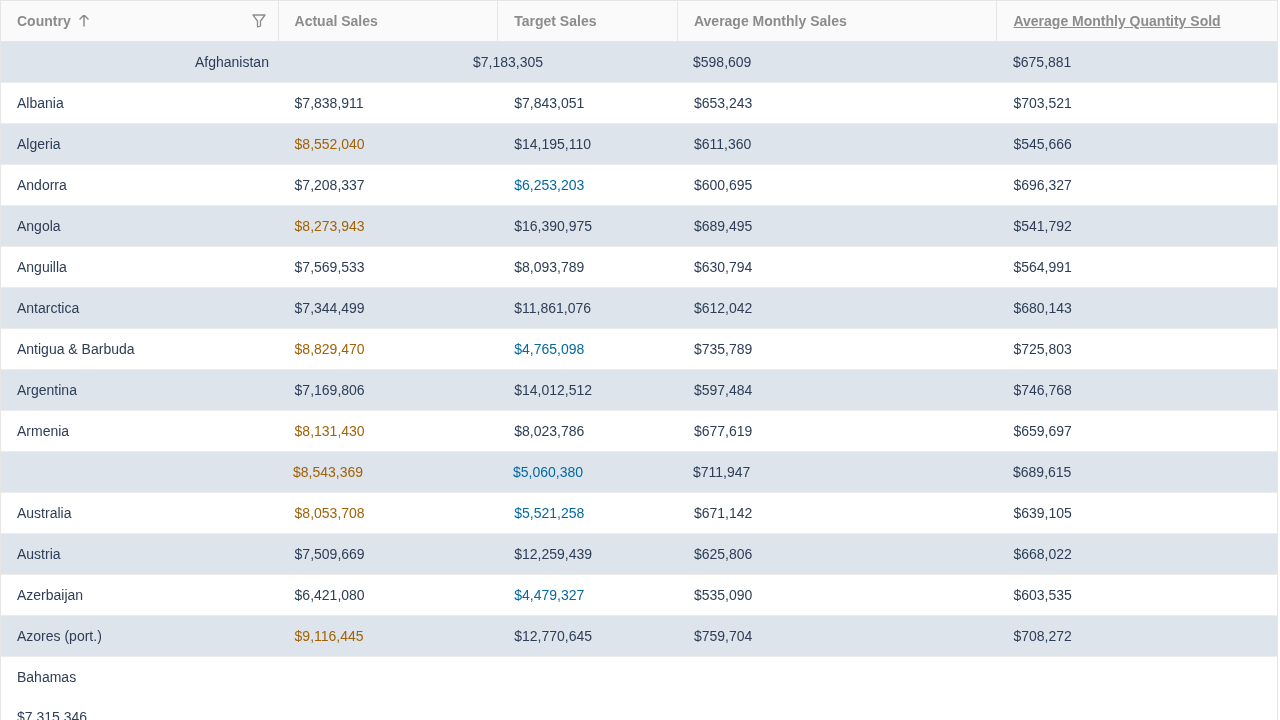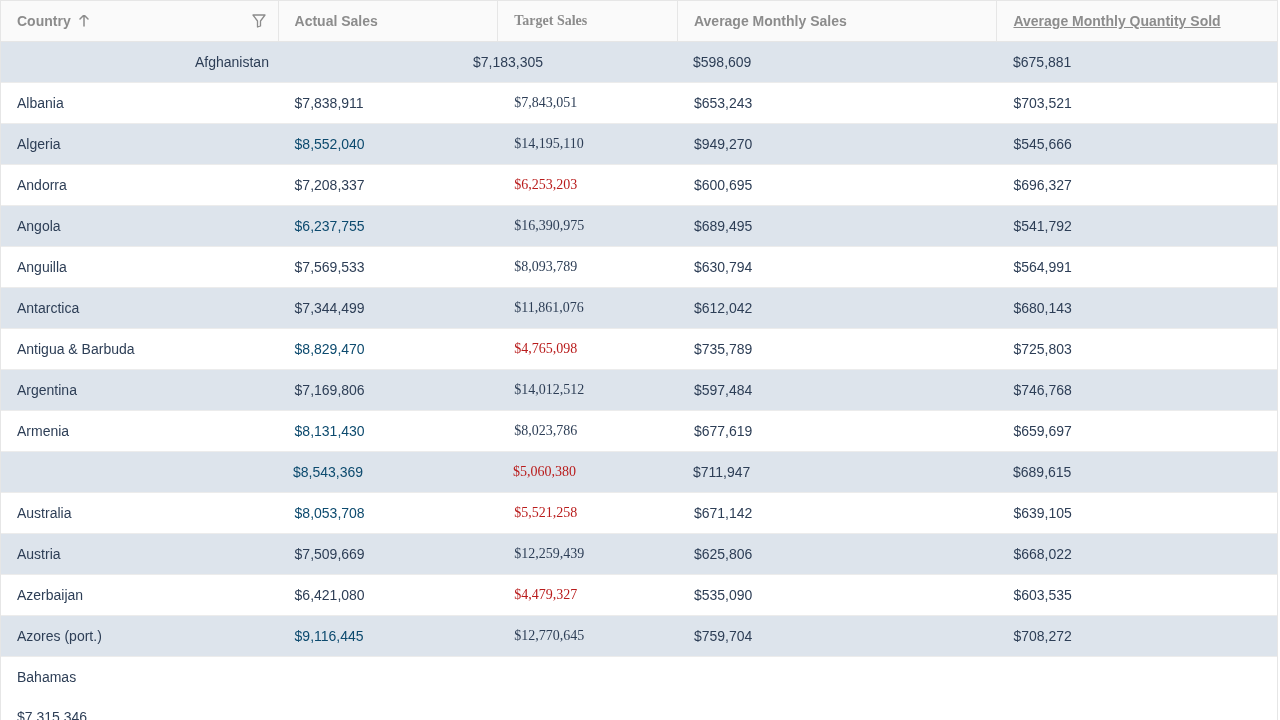--- a/index.html
+++ b/index.html
@@ -26,21 +26,21 @@
     font-weight: 600;
     color: #8c8c8c;
     border-right: 1px solid #e6e6e6;
     display: flex;
     align-items: center;
     position: relative;
   }
   .header-cell:last-child { border-right: none; text-decoration: underline; }
   .col-country { width: 278px; }
   .col-actual  { width: 220px; }
-  .col-target  { width: 180px; font-family: Liberation Serif, serif; }
+  .col-target  { width: 180px; }
   .col-avg-sales { width: 320px; }
   .col-avg-qty { width: 280px; }
   .sort-icon {
     margin-left: 8px;
     display: inline-block;
   }
   .sort-icon svg { display: block; }
   .filter-icon {
     position: absolute;
     right: 12px;
@@ -55,22 +55,22 @@
     justify-content: flex-end;
   }
   .body-row.alt { background: #dde4ec; }
   .body-cell {
     padding: 12px 16px;
     color: #2d3e56;
     white-space: nowrap;
     overflow: hidden;
     text-overflow: ellipsis;
   }
-  .body-cell.green { color: #0c4a6e; }
-  .body-cell.red   { color: #b91c1c; }
+  .body-cell.green { color: #a16207; }
+  .body-cell.red   { color: #0369a1; }
   .body-row:last-child { border-bottom: none; flex-direction: column; }
 </style>
 </head>
 <body>
 
 <div class="grid">
 
   <div class="header-row">
     <div class="header-cell col-country">
       <span>Country</span>
@@ -110,33 +110,33 @@
         <div class="body-cell col-country">Albania</div>
         <div class="body-cell col-actual ">$7,838,911</div>
         <div class="body-cell col-target ">$7,843,051</div>
         <div class="body-cell col-avg-sales">$653,243</div>
         <div class="body-cell col-avg-qty">$703,521</div>
       </div>
       <div class="body-row alt">
         <div class="body-cell col-country">Algeria</div>
         <div class="body-cell col-actual green">$8,552,040</div>
         <div class="body-cell col-target ">$14,195,110</div>
-        <div class="body-cell col-avg-sales">$949,270</div>
+        <div class="body-cell col-avg-sales">$611,360</div>
         <div class="body-cell col-avg-qty">$545,666</div>
       </div>
       <div class="body-row">
         <div class="body-cell col-country">Andorra</div>
         <div class="body-cell col-actual ">$7,208,337</div>
         <div class="body-cell col-target red">$6,253,203</div>
         <div class="body-cell col-avg-sales">$600,695</div>
         <div class="body-cell col-avg-qty">$696,327</div>
       </div>
       <div class="body-row alt">
         <div class="body-cell col-country">Angola</div>
-        <div class="body-cell col-actual green">$6,237,755</div>
+        <div class="body-cell col-actual green">$8,273,943</div>
         <div class="body-cell col-target ">$16,390,975</div>
         <div class="body-cell col-avg-sales">$689,495</div>
         <div class="body-cell col-avg-qty">$541,792</div>
       </div>
       <div class="body-row">
         <div class="body-cell col-country">Anguilla</div>
         <div class="body-cell col-actual ">$7,569,533</div>
         <div class="body-cell col-target ">$8,093,789</div>
         <div class="body-cell col-avg-sales">$630,794</div>
         <div class="body-cell col-avg-qty">$564,991</div>

